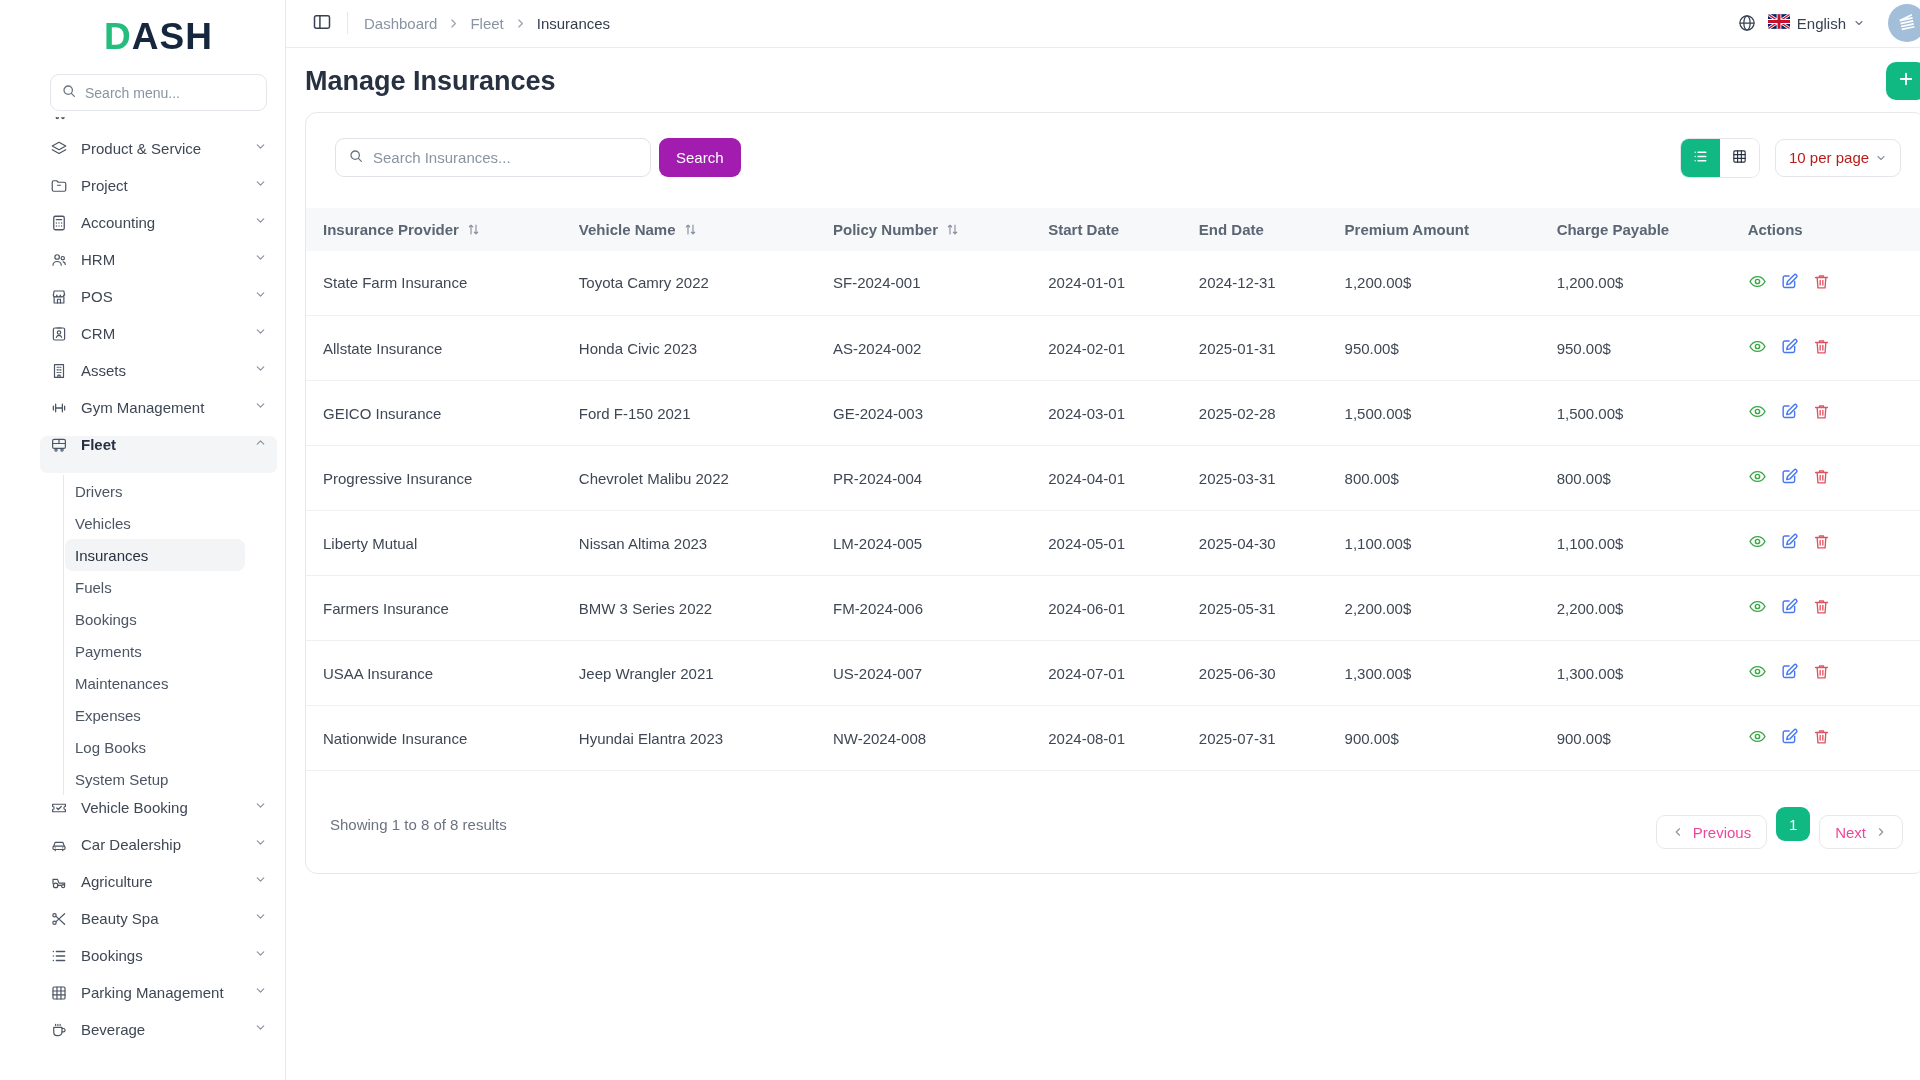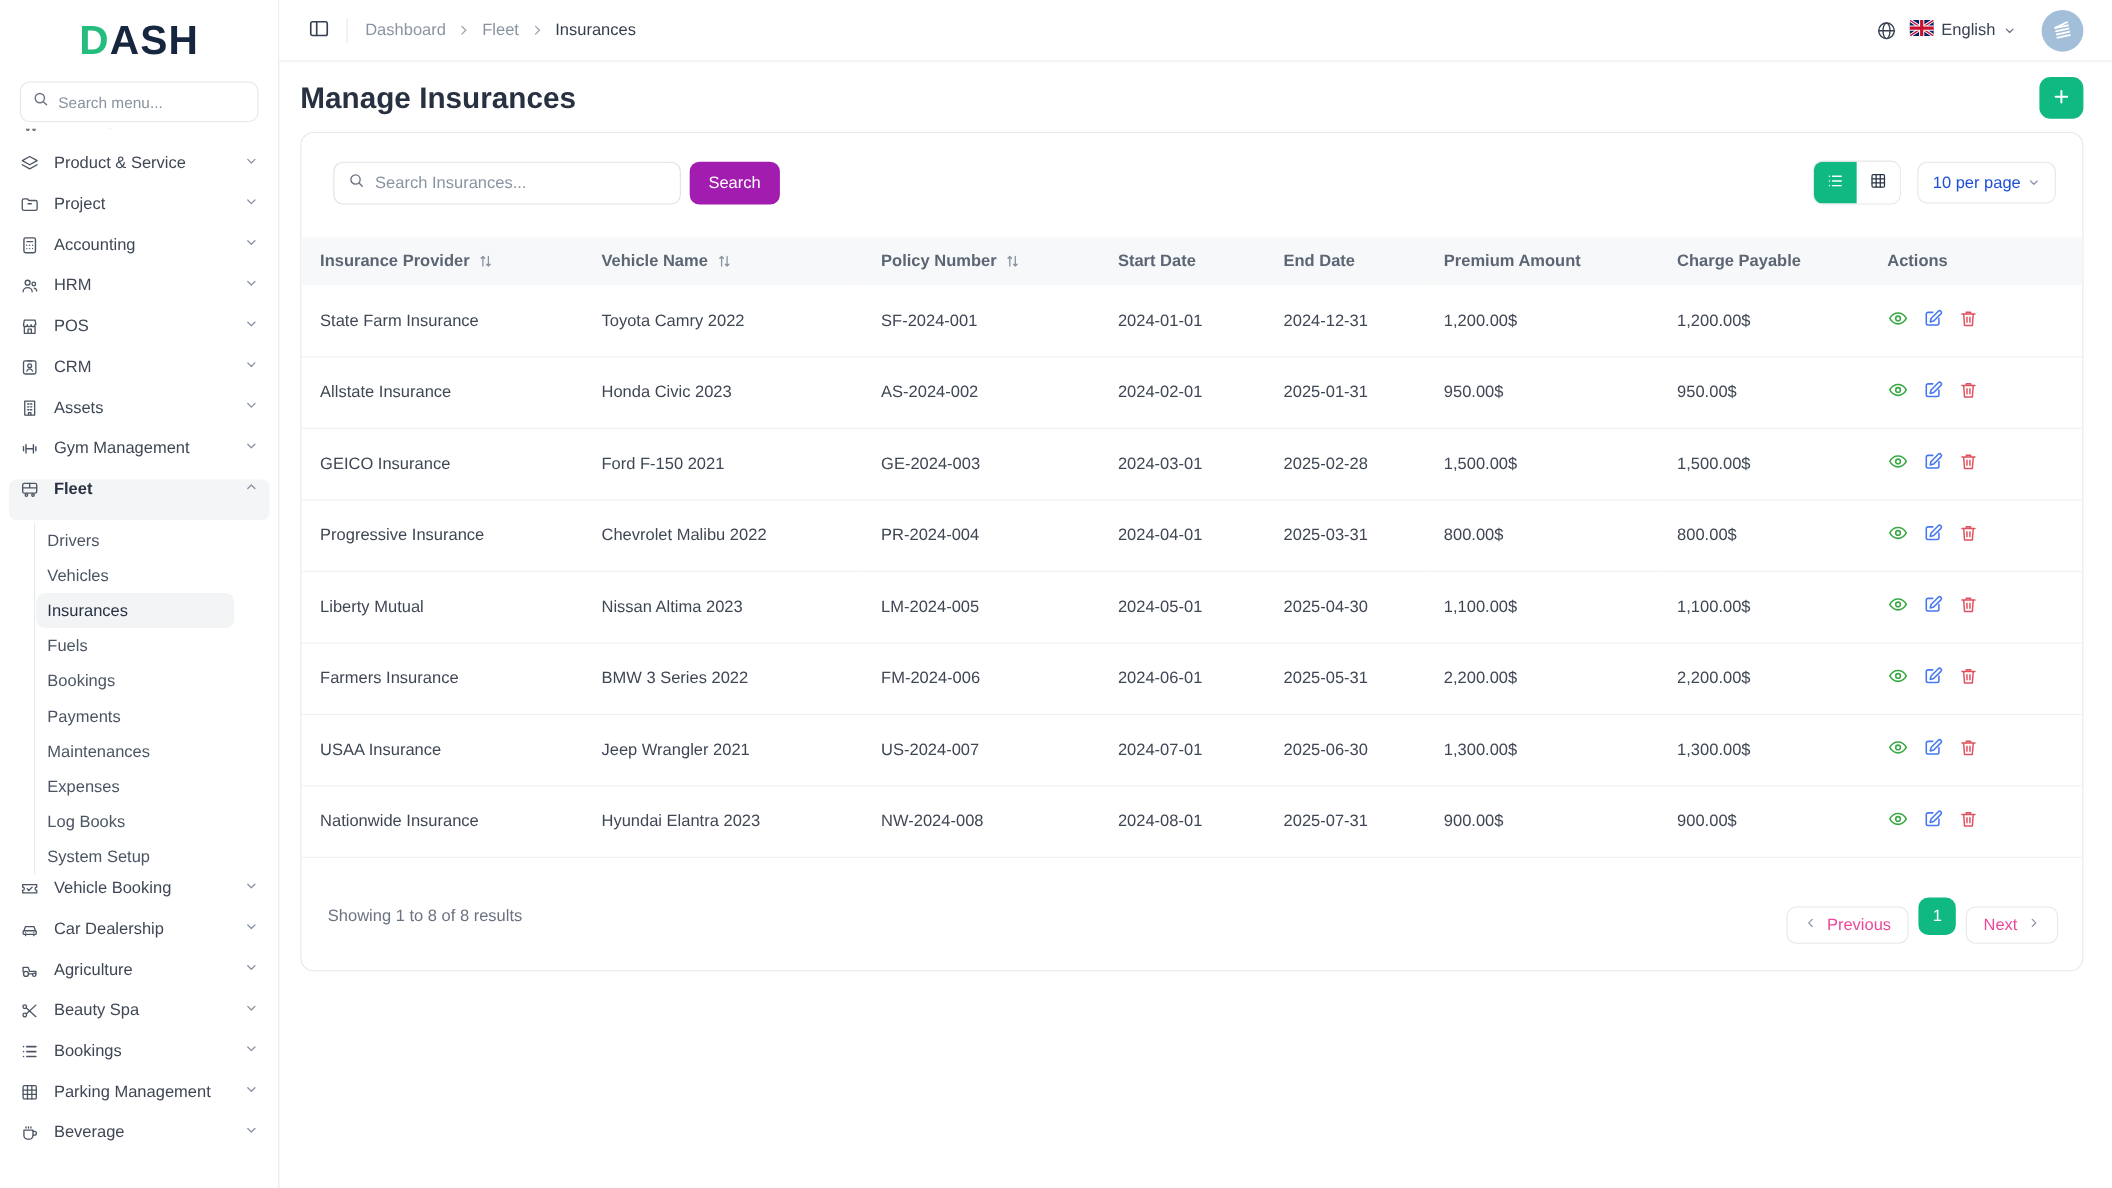--- a/index.html
+++ b/index.html
@@ -1,18 +1,18 @@
 <!DOCTYPE html>
 <html><head>
 <meta charset="utf-8">
 <style>
   * { margin:0; padding:0; box-sizing:border-box; }
   html,body { width:1920px; height:1080px; overflow:hidden; background:#fff;
     font-family:"Liberation Sans","DejaVu Sans",sans-serif; color:#3d4754; }
-  .app { position:relative; width:1920px; height:1080px; display:flex; }
+  .app { position:relative; width:1920px; height:874px; display:flex;padding-left:32px; }
 
   
   .sidebar { width:254px; min-width:254px; height:1080px; background:#fff;
     border-right:1px solid #e6e8ec; display:flex; flex-direction:column; }
   .logo { text-align:center; padding:16px 0 14px; font-size:37px; font-weight:700;
     letter-spacing:1px; color:#17263f; }
   .logo .logo-first { color:#25bd7d; }
   .menu-search { margin:2px 18px 6px; height:37px; border:1px solid #e3e6ea; border-radius:9px;
     display:flex; align-items:center; padding:0 10px; gap:8px; background:#fff; }
   .menu-search svg { width:16px; height:16px; color:#6b7280; flex:0 0 auto; }
@@ -79,21 +79,21 @@
   .search-btn { margin-left:8px; height:39px; padding:0 17px; background:#a21caf; color:#fff;
     border:none; border-radius:9px; font-size:15px; font-family:inherit; cursor:pointer; }
   .toolbar-right { margin-left:auto; display:flex; align-items:center; gap:15px; }
   .view-toggle { display:flex; border:1px solid #e3e6ea; border-radius:9px; overflow:hidden; }
   .vt-btn { width:39px; height:38px; display:flex; align-items:center; justify-content:center;
     background:#fff; border:none; cursor:pointer; color:#273142; }
   .vt-btn.active { background:#10b981; color:#fff; }
   .vt-btn svg { width:17px; height:17px; }
   .per-page { width:126px; height:38px; border:1px solid #e3e6ea; border-radius:9px;
     display:flex; align-items:center; justify-content:space-between; padding:0 13px;
-    font-size:15px; color:#1d4ed8; cursor:pointer; }
+    font-size:15px; color:#b91c1c; cursor:pointer; }
   .per-page .pp-chev { width:12px; height:12px; color:#8a93a2; display:flex; }
   .per-page .pp-chev svg { width:12px; height:12px; }
 
   table { width:100%; border-collapse:collapse; table-layout:fixed; margin-top:30px; }
   thead tr { background:#f7f8f9; }
   th { height:43px; text-align:left; font-size:15px; font-weight:600; color:#5b6573;
     padding-left:17px; white-space:nowrap; }
   th .th-inner { display:flex; align-items:center; gap:7px; }
   .sort-ic { width:15px; height:15px; color:#8a93a2; display:flex; cursor:pointer; }
   .sort-ic svg { width:15px; height:15px; }

